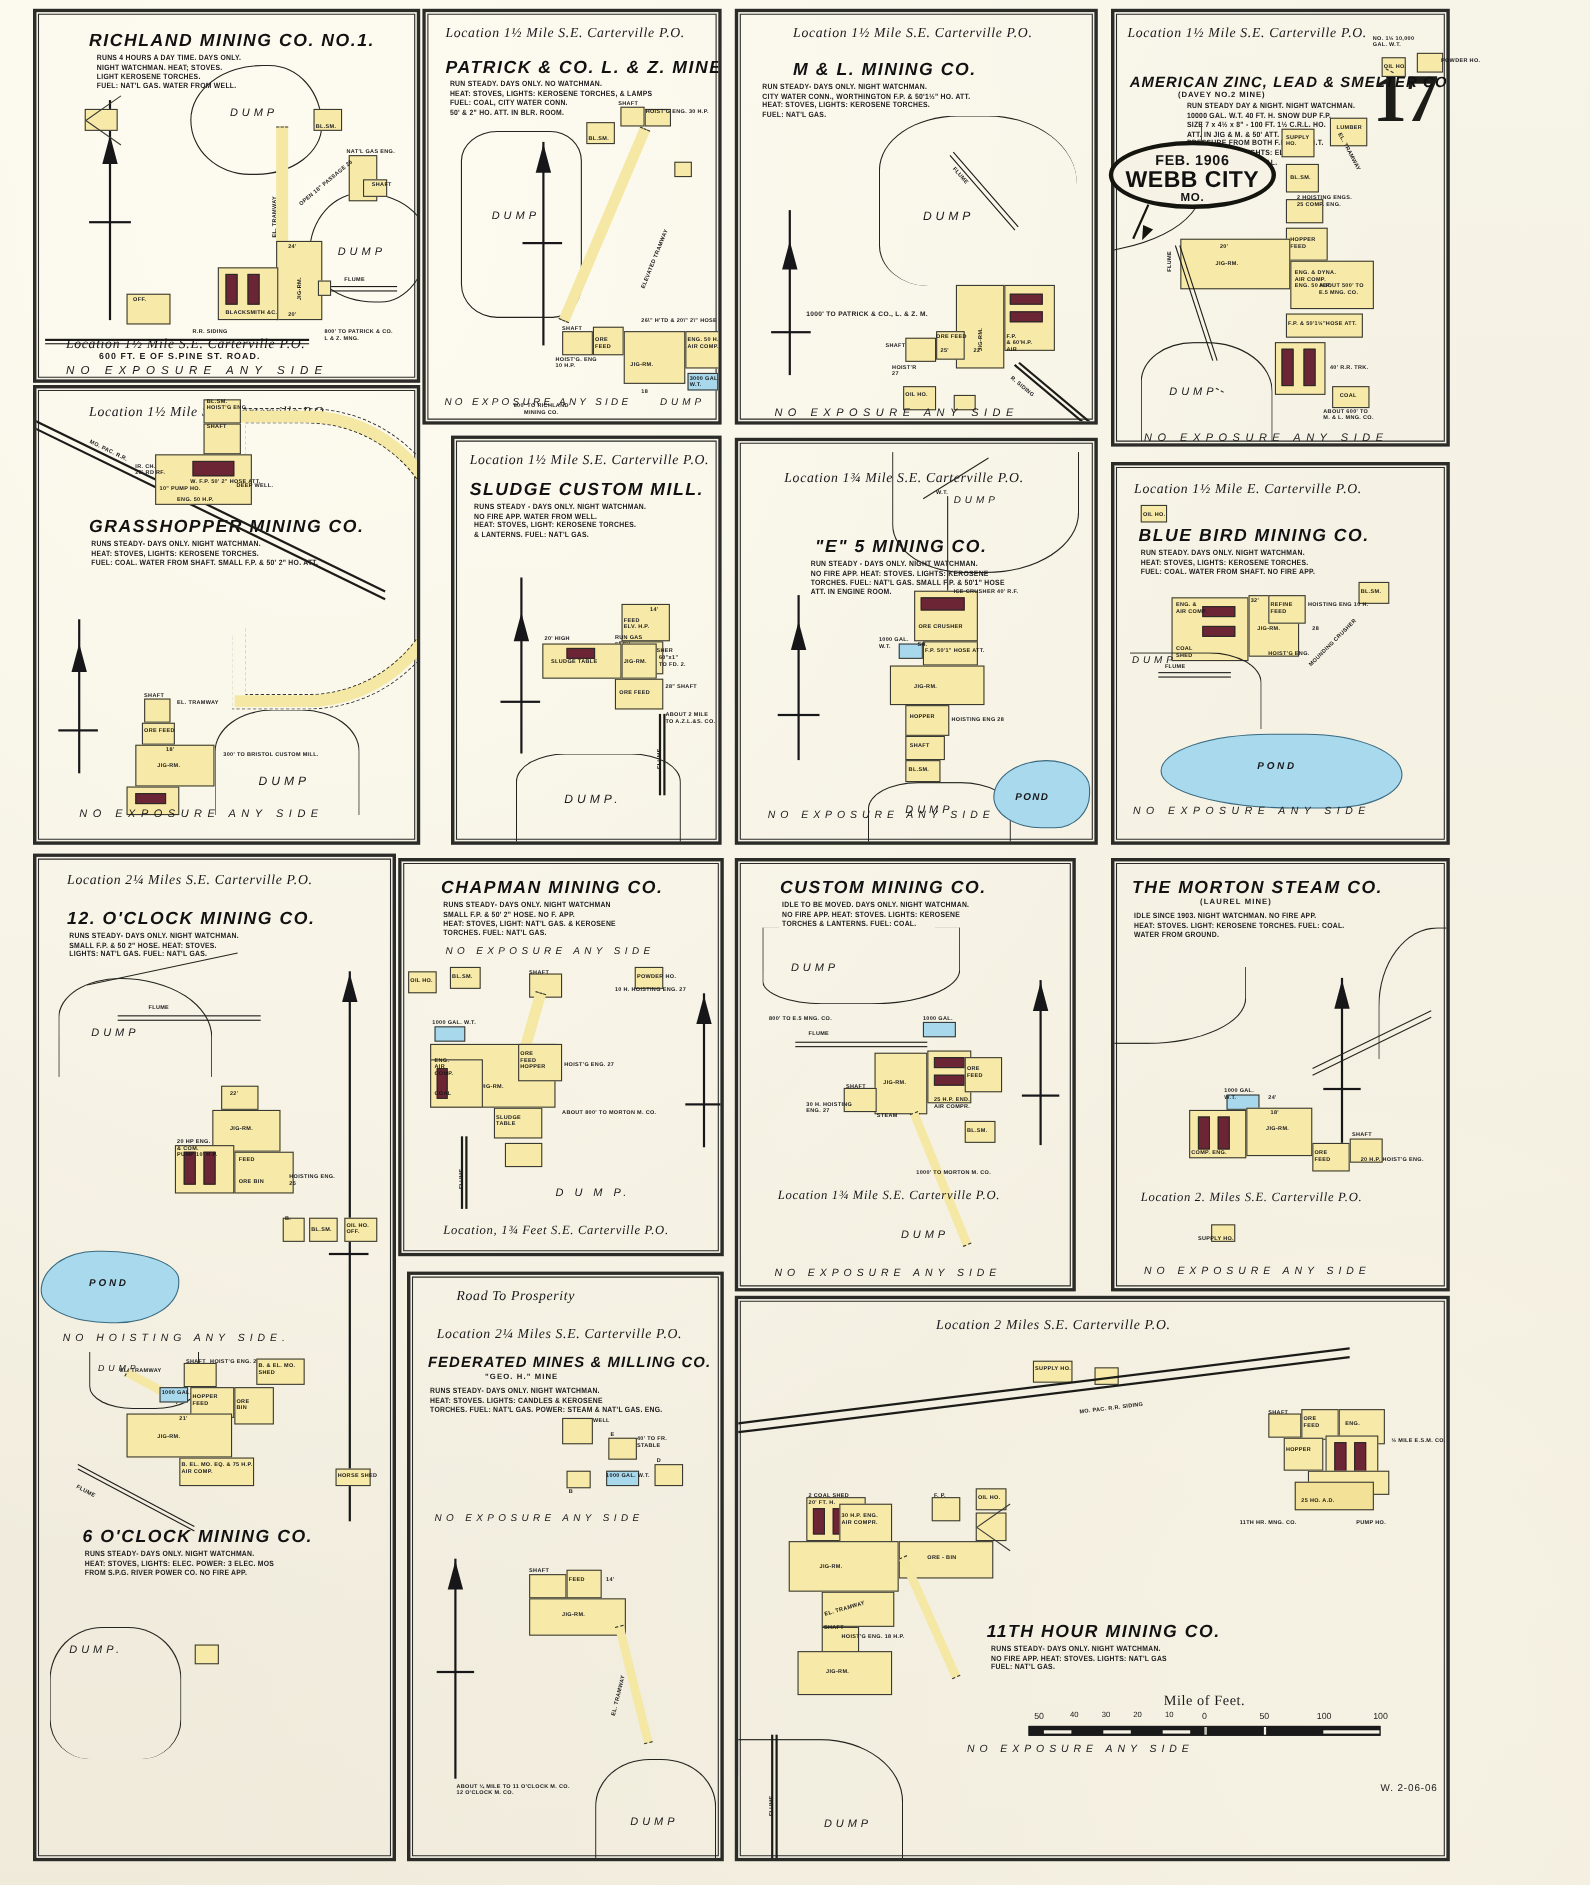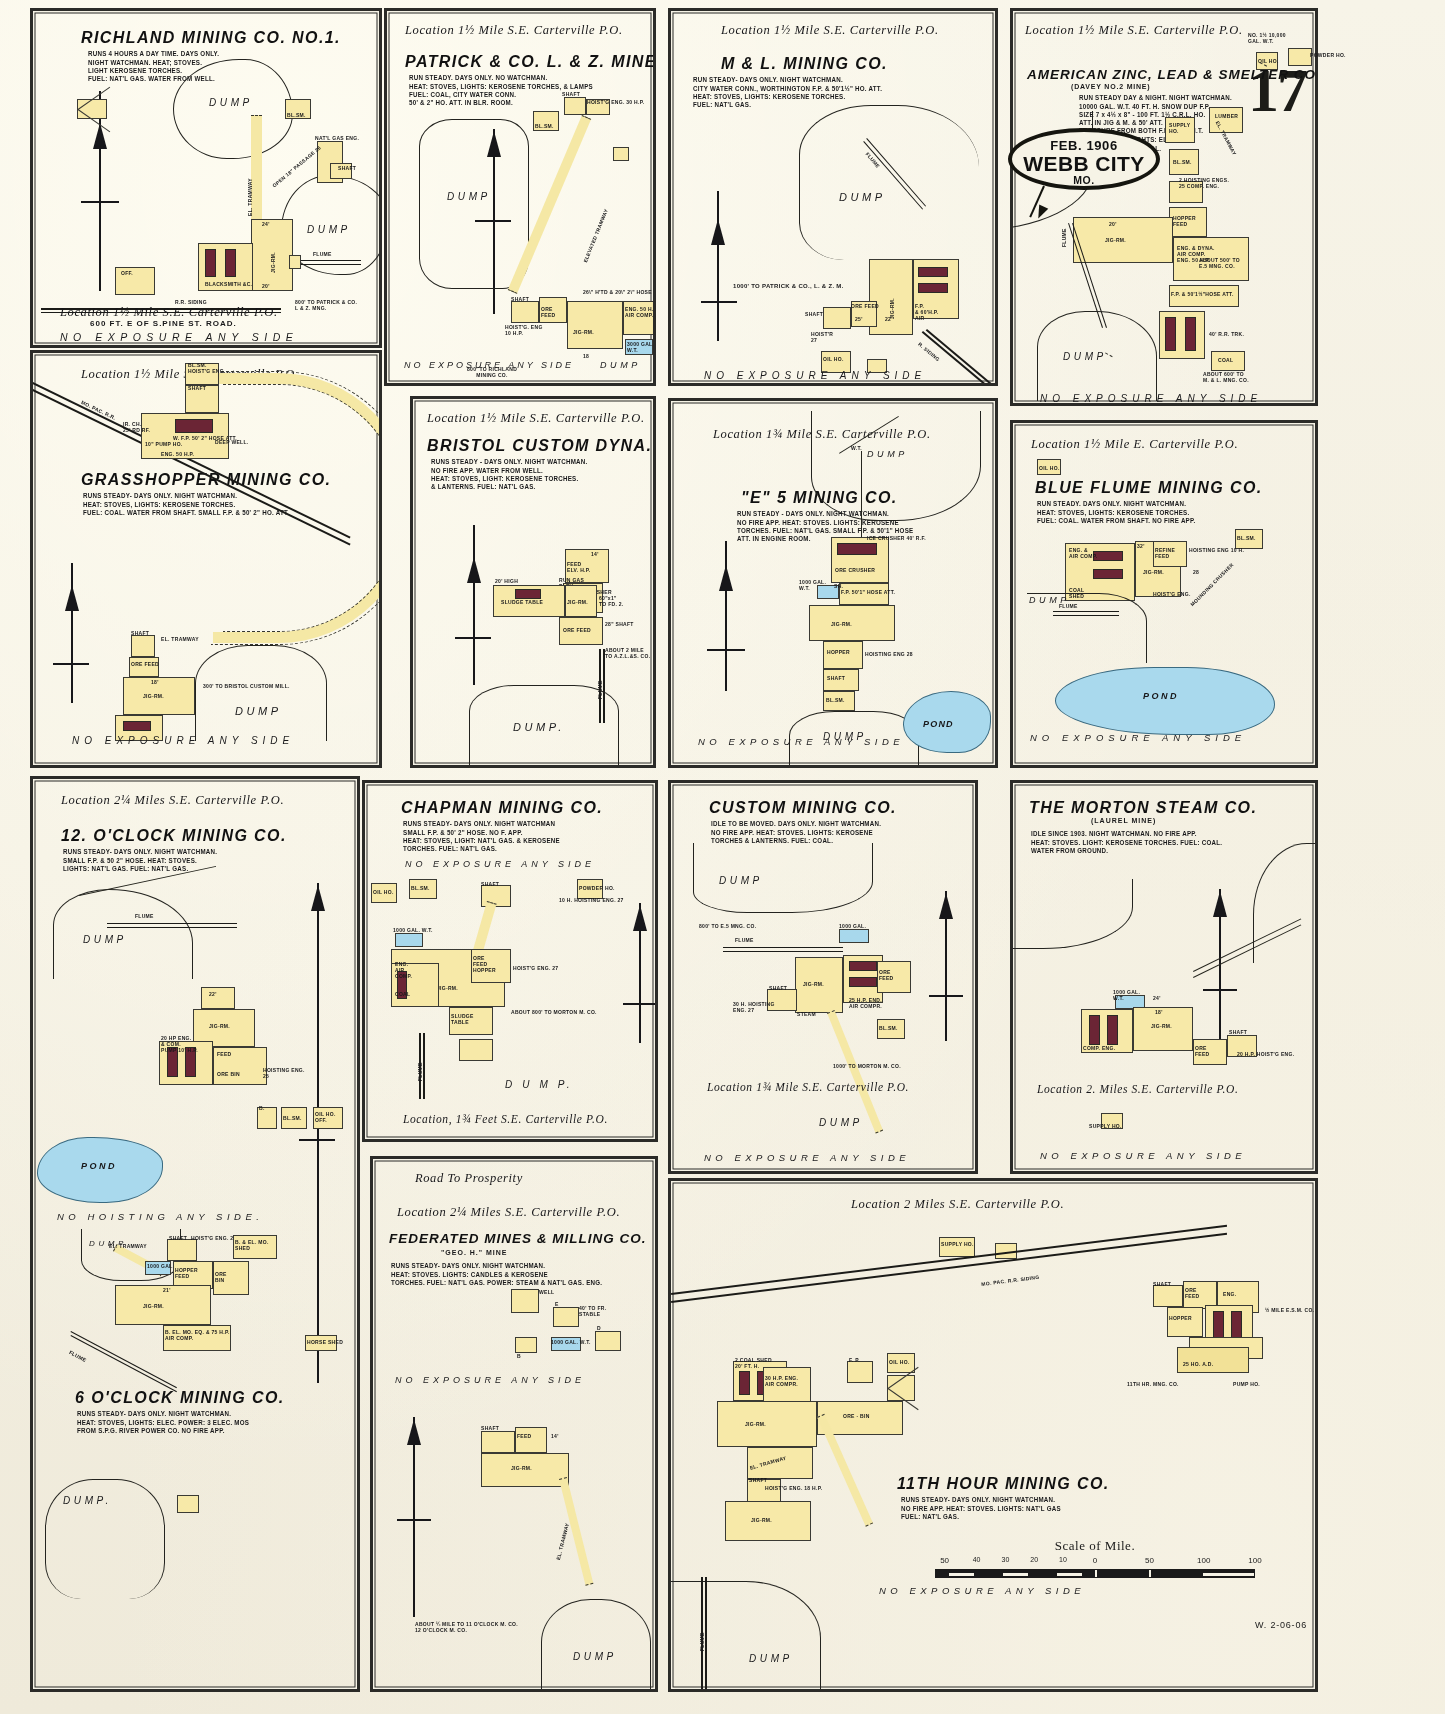--- a/index.html
+++ b/index.html
@@ -507,21 +507,21 @@
       <div class="dumpshape" style="left:162px; top:292px; width:132px; height:96px; border-radius:40% 40% 0 0; border-bottom:none;"></div>
       <div class="dumptxt" style="left:202px; top:352px; font-size:11px;">DUMP</div>
       <div class="lbl t5" style="left:170px; top:330px;">300' TO BRISTOL CUSTOM MILL.</div>
     </div>
   </div>
   <div class="noexp" style="left:72px; top:735px; font-size:10px; letter-spacing:5px;">NO EXPOSURE ANY SIDE</div>
 
   <div class="panel" style="left:410px; top:396px; width:246px; height:372px;">
     <div class="panel-inner">
       <div class="loc" style="left:14px; top:12px;">Location 1½ Mile S.E. Carterville P.O.</div>
-      <div class="title" style="left:14px; top:38px;">BRISTOL CUSTOM DYNA.</div>
+      <div class="title" style="left:14px; top:38px;">SLUDGE CUSTOM MILL.</div>
       <div class="subtitle" style="left:18px; top:58px;">RUNS STEADY - DAYS ONLY.  NIGHT WATCHMAN.
 NO FIRE APP. WATER FROM WELL.
 HEAT: STOVES, LIGHT: KEROSENE TORCHES.
 &amp; LANTERNS.  FUEL: NAT'L GAS.</div>
 
       <div class="arrowN" style="left:54px; top:158px;"></div>
       <div class="arrowstem" style="left:60px; top:126px; height:160px;"></div>
       <div class="arrowtick" style="left:42px; top:238px; width:36px;"></div>
 
       <div class="bldg" style="left:152px; top:150px; width:44px; height:34px;"></div>
@@ -603,21 +603,21 @@
       <div class="lbl t9" style="left:252px; top:318px; font-style:italic;">POND</div>
     </div>
   </div>
   <div class="noexp" style="left:698px; top:736px; font-size:9.5px; letter-spacing:4.5px;">NO EXPOSURE ANY SIDE</div>
 
   <div class="panel" style="left:1010px; top:420px; width:308px; height:348px;">
     <div class="panel-inner">
       <div class="loc" style="left:18px; top:14px;">Location 1½ Mile E. Carterville P.O.</div>
       <div class="bldg" style="left:24px; top:36px; width:24px; height:16px;"></div>
       <div class="lbl t5" style="left:26px; top:42px;">OIL HO.</div>
-      <div class="title" style="left:22px; top:56px;">BLUE FLUME MINING CO.</div>
+      <div class="title" style="left:22px; top:56px;">BLUE BIRD MINING CO.</div>
       <div class="subtitle" style="left:24px; top:76px;">RUN STEADY.  DAYS ONLY.  NIGHT WATCHMAN.
 HEAT: STOVES, LIGHTS: KEROSENE TORCHES.
 FUEL: COAL.  WATER FROM SHAFT.  NO FIRE APP.</div>
 
       <div class="bldg" style="left:222px; top:106px; width:28px; height:20px;"></div>
       <div class="lbl t5" style="left:224px; top:112px;">BL.SM.</div>
 
       <div class="bldg" style="left:52px; top:120px; width:70px; height:58px;"></div>
       <div class="boiler" style="left:80px; top:128px; width:30px; height:10px;"></div>
       <div class="boiler" style="left:80px; top:146px; width:30px; height:10px;"></div>
@@ -985,21 +985,21 @@
       <div class="dumptxt" style="left:78px; top:472px; font-size:10px;">DUMP</div>
       <div class="flume" style="left:30px; top:396px; width:2px; height:118px; background:#1b1b18;"></div>
       <div class="flume" style="left:34px; top:396px; width:2px; height:118px; background:#1b1b18;"></div>
       <div class="lbl t5 rot" style="left:28px; top:470px; transform:rotate(-90deg);">FLUME</div>
 
       <div class="noexp" style="left:208px; top:404px; font-size:9.5px; letter-spacing:4.5px;">NO EXPOSURE ANY SIDE</div>
     </div>
   </div>
 
   <div id="scalewrap">
-    <div id="scaletitle">Scale of Mile.</div>
+    <div id="scaletitle">Mile of Feet.</div>
     <div id="scaleticks">
       <span style="left:3%;  font-size:8px;">50</span>
       <span style="left:13%; font-size:7px;">40</span>
       <span style="left:22%; font-size:7px;">30</span>
       <span style="left:31%; font-size:7px;">20</span>
       <span style="left:40%; font-size:7px;">10</span>
       <span style="left:50%; font-size:8px;">0</span>
       <span style="left:67%; font-size:8px;">50</span>
       <span style="left:84%; font-size:8px;">100</span>
       <span style="left:100%; font-size:8px;">100</span>

